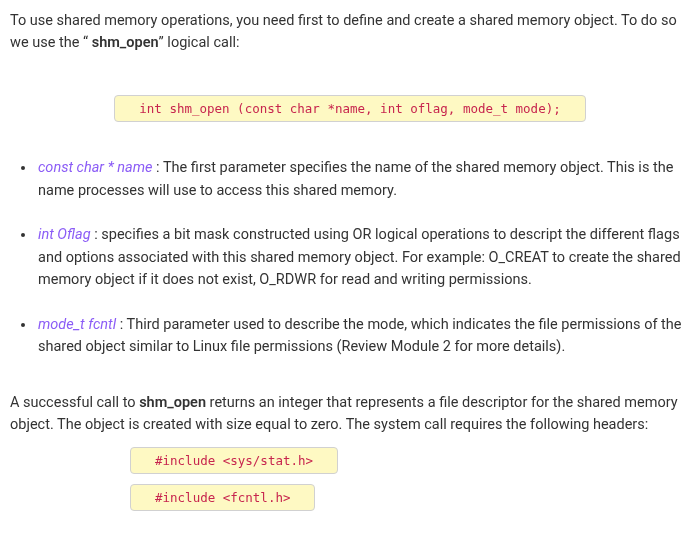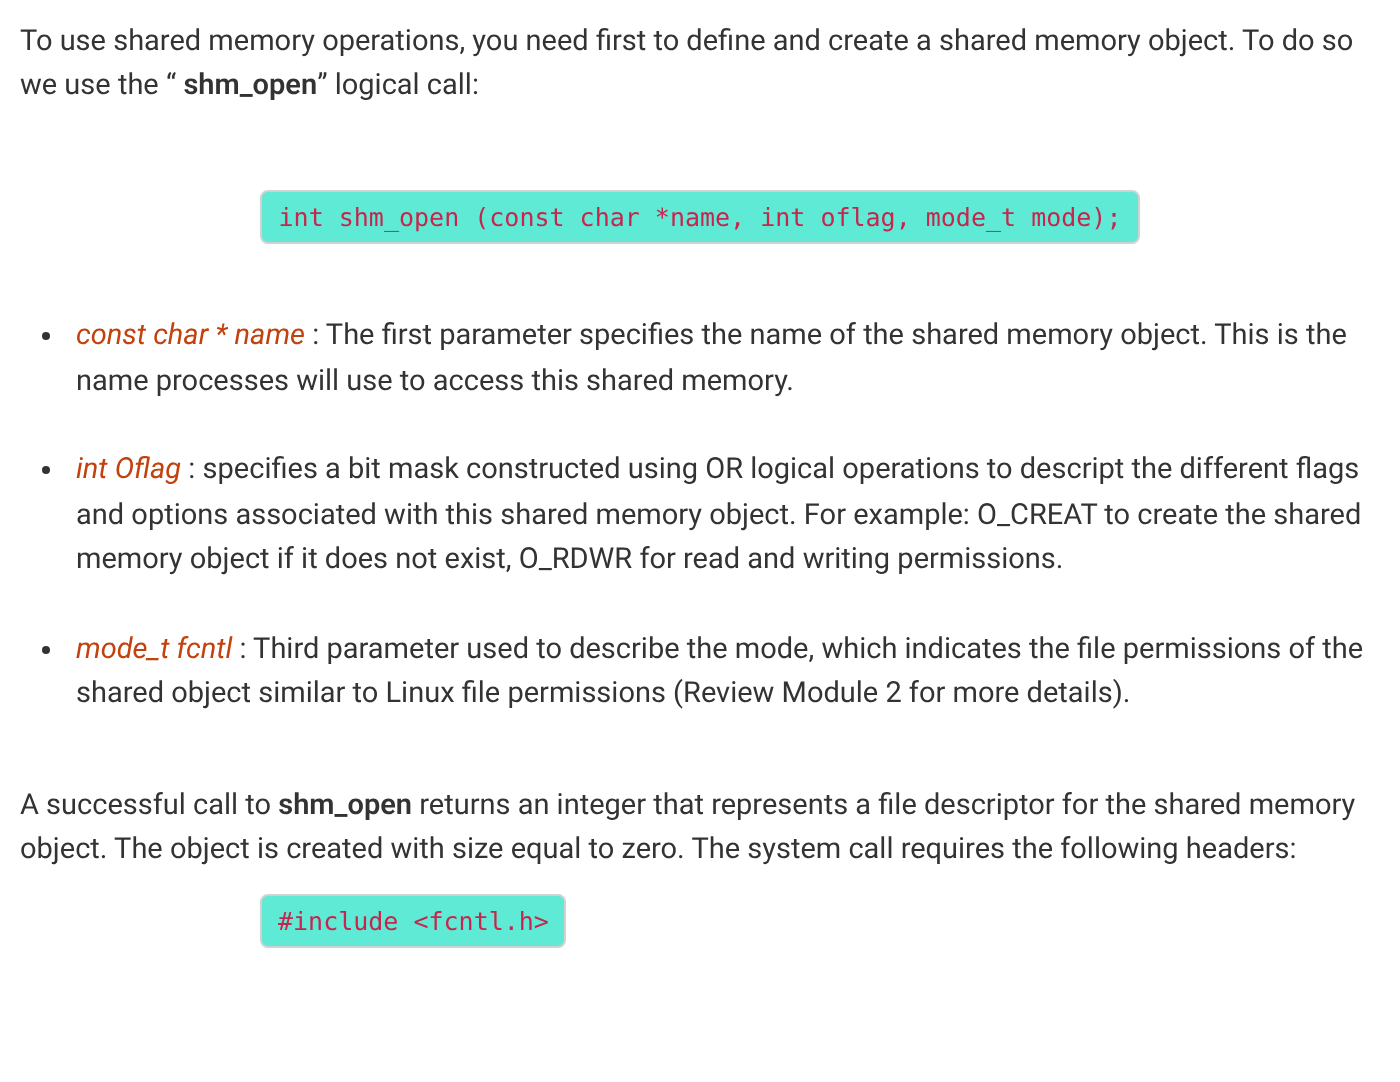--- a/index.html
+++ b/index.html
@@ -19,37 +19,37 @@
   .bold { font-weight: 600; }
   .sig-wrap {
     text-align: center;
     margin: 40px 0 35px 0;
   }
   .code-pill {
     display: inline-block;
     font-family: "Consolas", "Monaco", "Menlo", monospace;
     font-size: 12.5px;
     color: #c7254e;
-    background: #5eead4;
+    background: #fef9c3;
     border: 1px solid #d1d1d1;
     border-radius: 4px;
-    padding: 3px 8px;
+    padding: 3px 24px;
     white-space: nowrap;
   }
   ul.params {
     padding-left: 22px;
     margin: 10px 0 25px 0;
   }
   ul.params li {
     margin: 0 0 22px 4px;
     padding-left: 2px;
   }
   .pname {
     font-style: italic;
-    color: #c2410c;
+    color: #8b5cf6;
   }
   .inc-block {
     margin-top: 6px;
     margin-left: 120px;
   }
   .inc-block .code-pill {
     display: block;
     width: fit-content;
     margin: 0 0 10px 0;
   }
@@ -78,14 +78,15 @@
   </li>
 </ul>
 
 <div class="spacer"></div>
 
 <p class="para">
   <span>A successful call to </span><span class="emph bold">shm_open</span><span> returns an integer that represents a file descriptor for the shared memory object.  The object is created with size equal to zero. The system call requires the following headers:</span>
 </p>
 
 <div class="inc-block">
+  <span class="code-pill">#include &lt;sys/stat.h&gt;</span>
   <span class="code-pill">#include &lt;fcntl.h&gt;</span>
 </div>
 
 </body></html>

